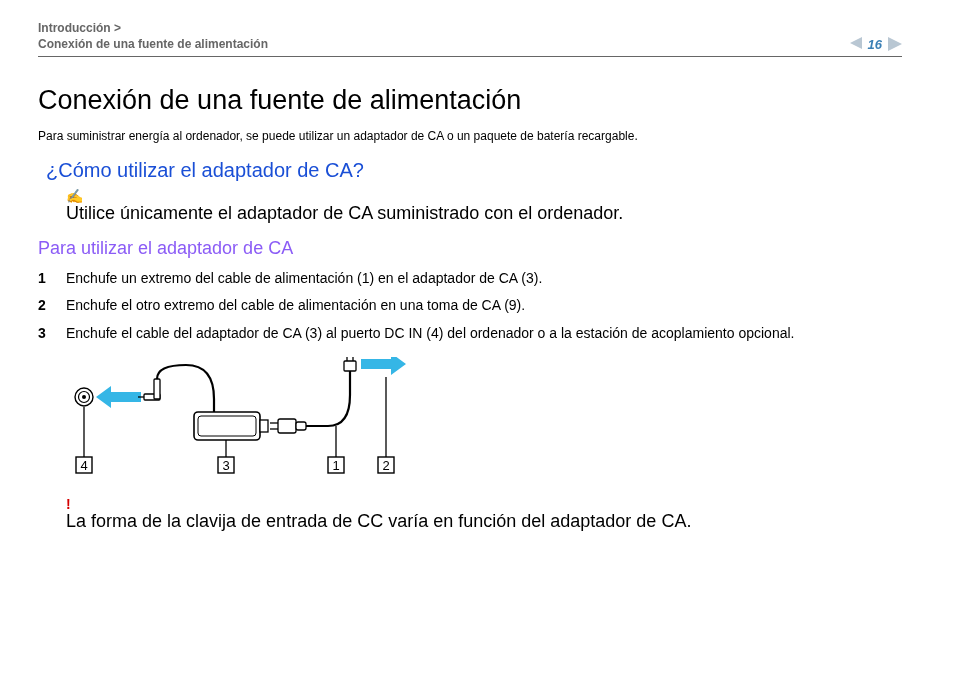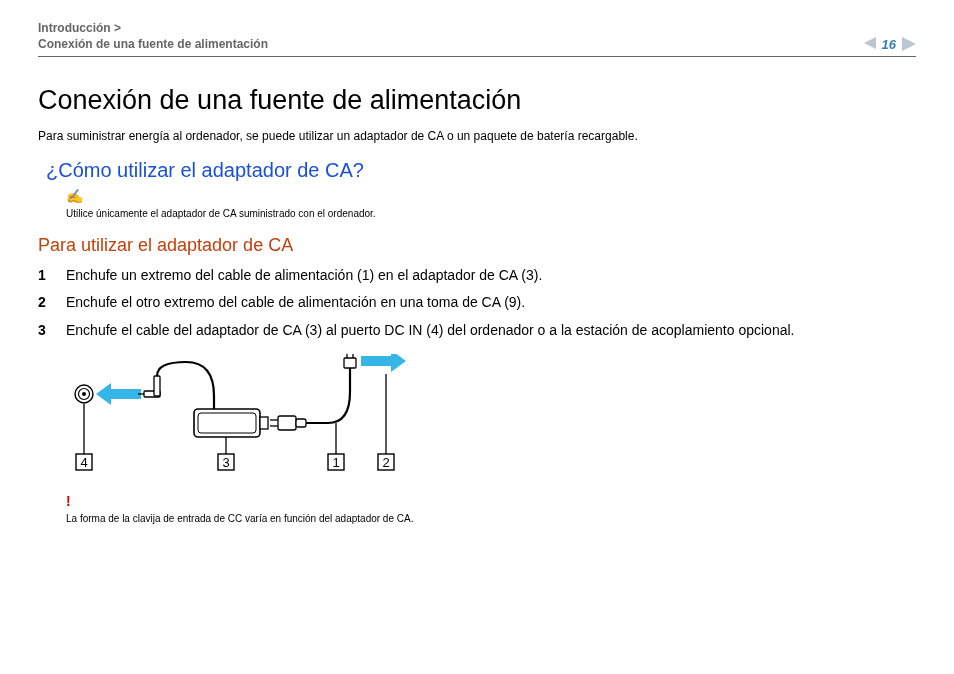--- a/index.html
+++ b/index.html
@@ -9,21 +9,21 @@
     height: 674px;
     background: #ffffff;
     font-family: Arial, Helvetica, sans-serif;
     color: #000;
   }
   .page {
     position: relative;
     width: 954px;
     height: 674px;
     box-sizing: border-box;
-    padding: 20px 38px 0 38px;
+    padding: 20px 52px 0 38px;
   }
   .header-row {
     display: flex;
     justify-content: space-between;
     align-items: flex-end;
     border-bottom: 1px solid #666;
     padding-bottom: 4px;
     margin-bottom: 28px;
   }
   .breadcrumb {
@@ -72,26 +72,26 @@
   .note-icon {
     color: #1a4fd6;
     font-family: "Segoe Script","Comic Sans MS",cursive;
     font-weight: bold;
     font-size: 14px;
     display: block;
     line-height: 1;
     margin-bottom: -1px;
   }
   .note-text, .warn-text {
-    font-size: 10px;
+    font-size: 18px;
     font-family: "Helvetica Neue", Arial, sans-serif;
     color: #000;
   }
   h3.sub-gray {
-    color: #c2410c;
+    color: #8b5cf6;
     font-weight: normal;
     font-size: 18px;
     margin: 14px 0 10px 0;
   }
   ol.steps {
     margin: 0 0 14px 0;
     padding: 0;
     list-style: none;
   }
   ol.steps li {

